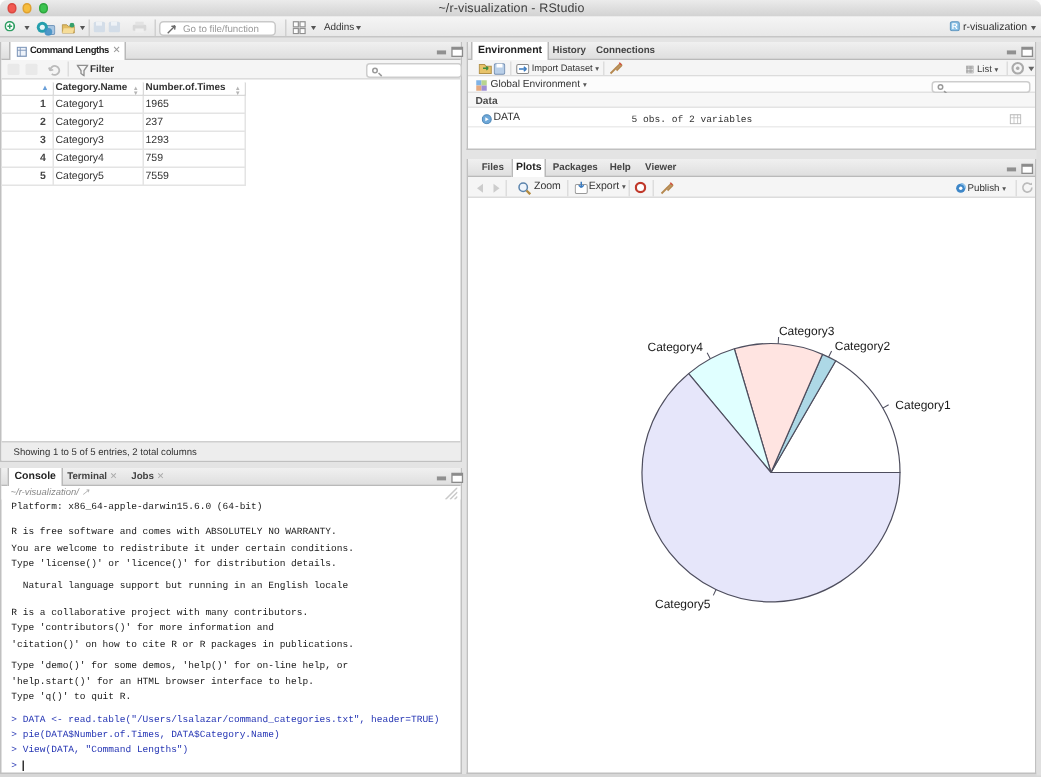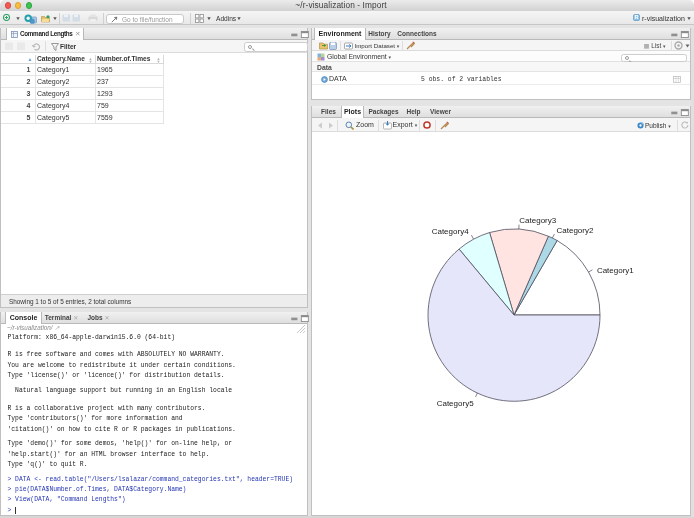--- a/index.html
+++ b/index.html
@@ -63,21 +63,21 @@
 #redge { left:691px; top:28px; width:3px; height:489px; background:#e0e0e0; }
 svg text { font-family:"Liberation Sans",sans-serif; }
 </style>
 </head>
 <body>
 <div class="abs" style="left:0;top:11px;width:694px;height:507px;background:#e4e4e4"></div>
 <div id="titlebar" class="abs">
   <div id="tl-r" class="tl"></div>
     <div id="tl-y" class="tl"></div>
     <div id="tl-g" class="tl"></div>
-  <div id="title">~/r-visualization - Import</div>
+  <div id="title">~/r-visualization - RStudio</div>
 </div>
 <div id="toolbar" class="abs">
 
   <svg class="abs" style="left:3px;top:3px" width="7" height="7" viewBox="0 0 7 7">
     <circle cx="3.5" cy="3.5" r="3" fill="#fff" stroke="#2f9e63" stroke-width="1.1"></circle>
     <path d="M3.5 1.9 V5.1 M1.9 3.5 H5.1" stroke="#2f9e63" stroke-width="1"></path>
   </svg>
   <svg class="abs" style="left:15.5px;top:6px" width="4" height="3.4" viewBox="0 0 4 3.4">
       <path d="M0.3 0.3 l3.4 0 -1.7 2.8 z" fill="#555"></path>
     </svg>

